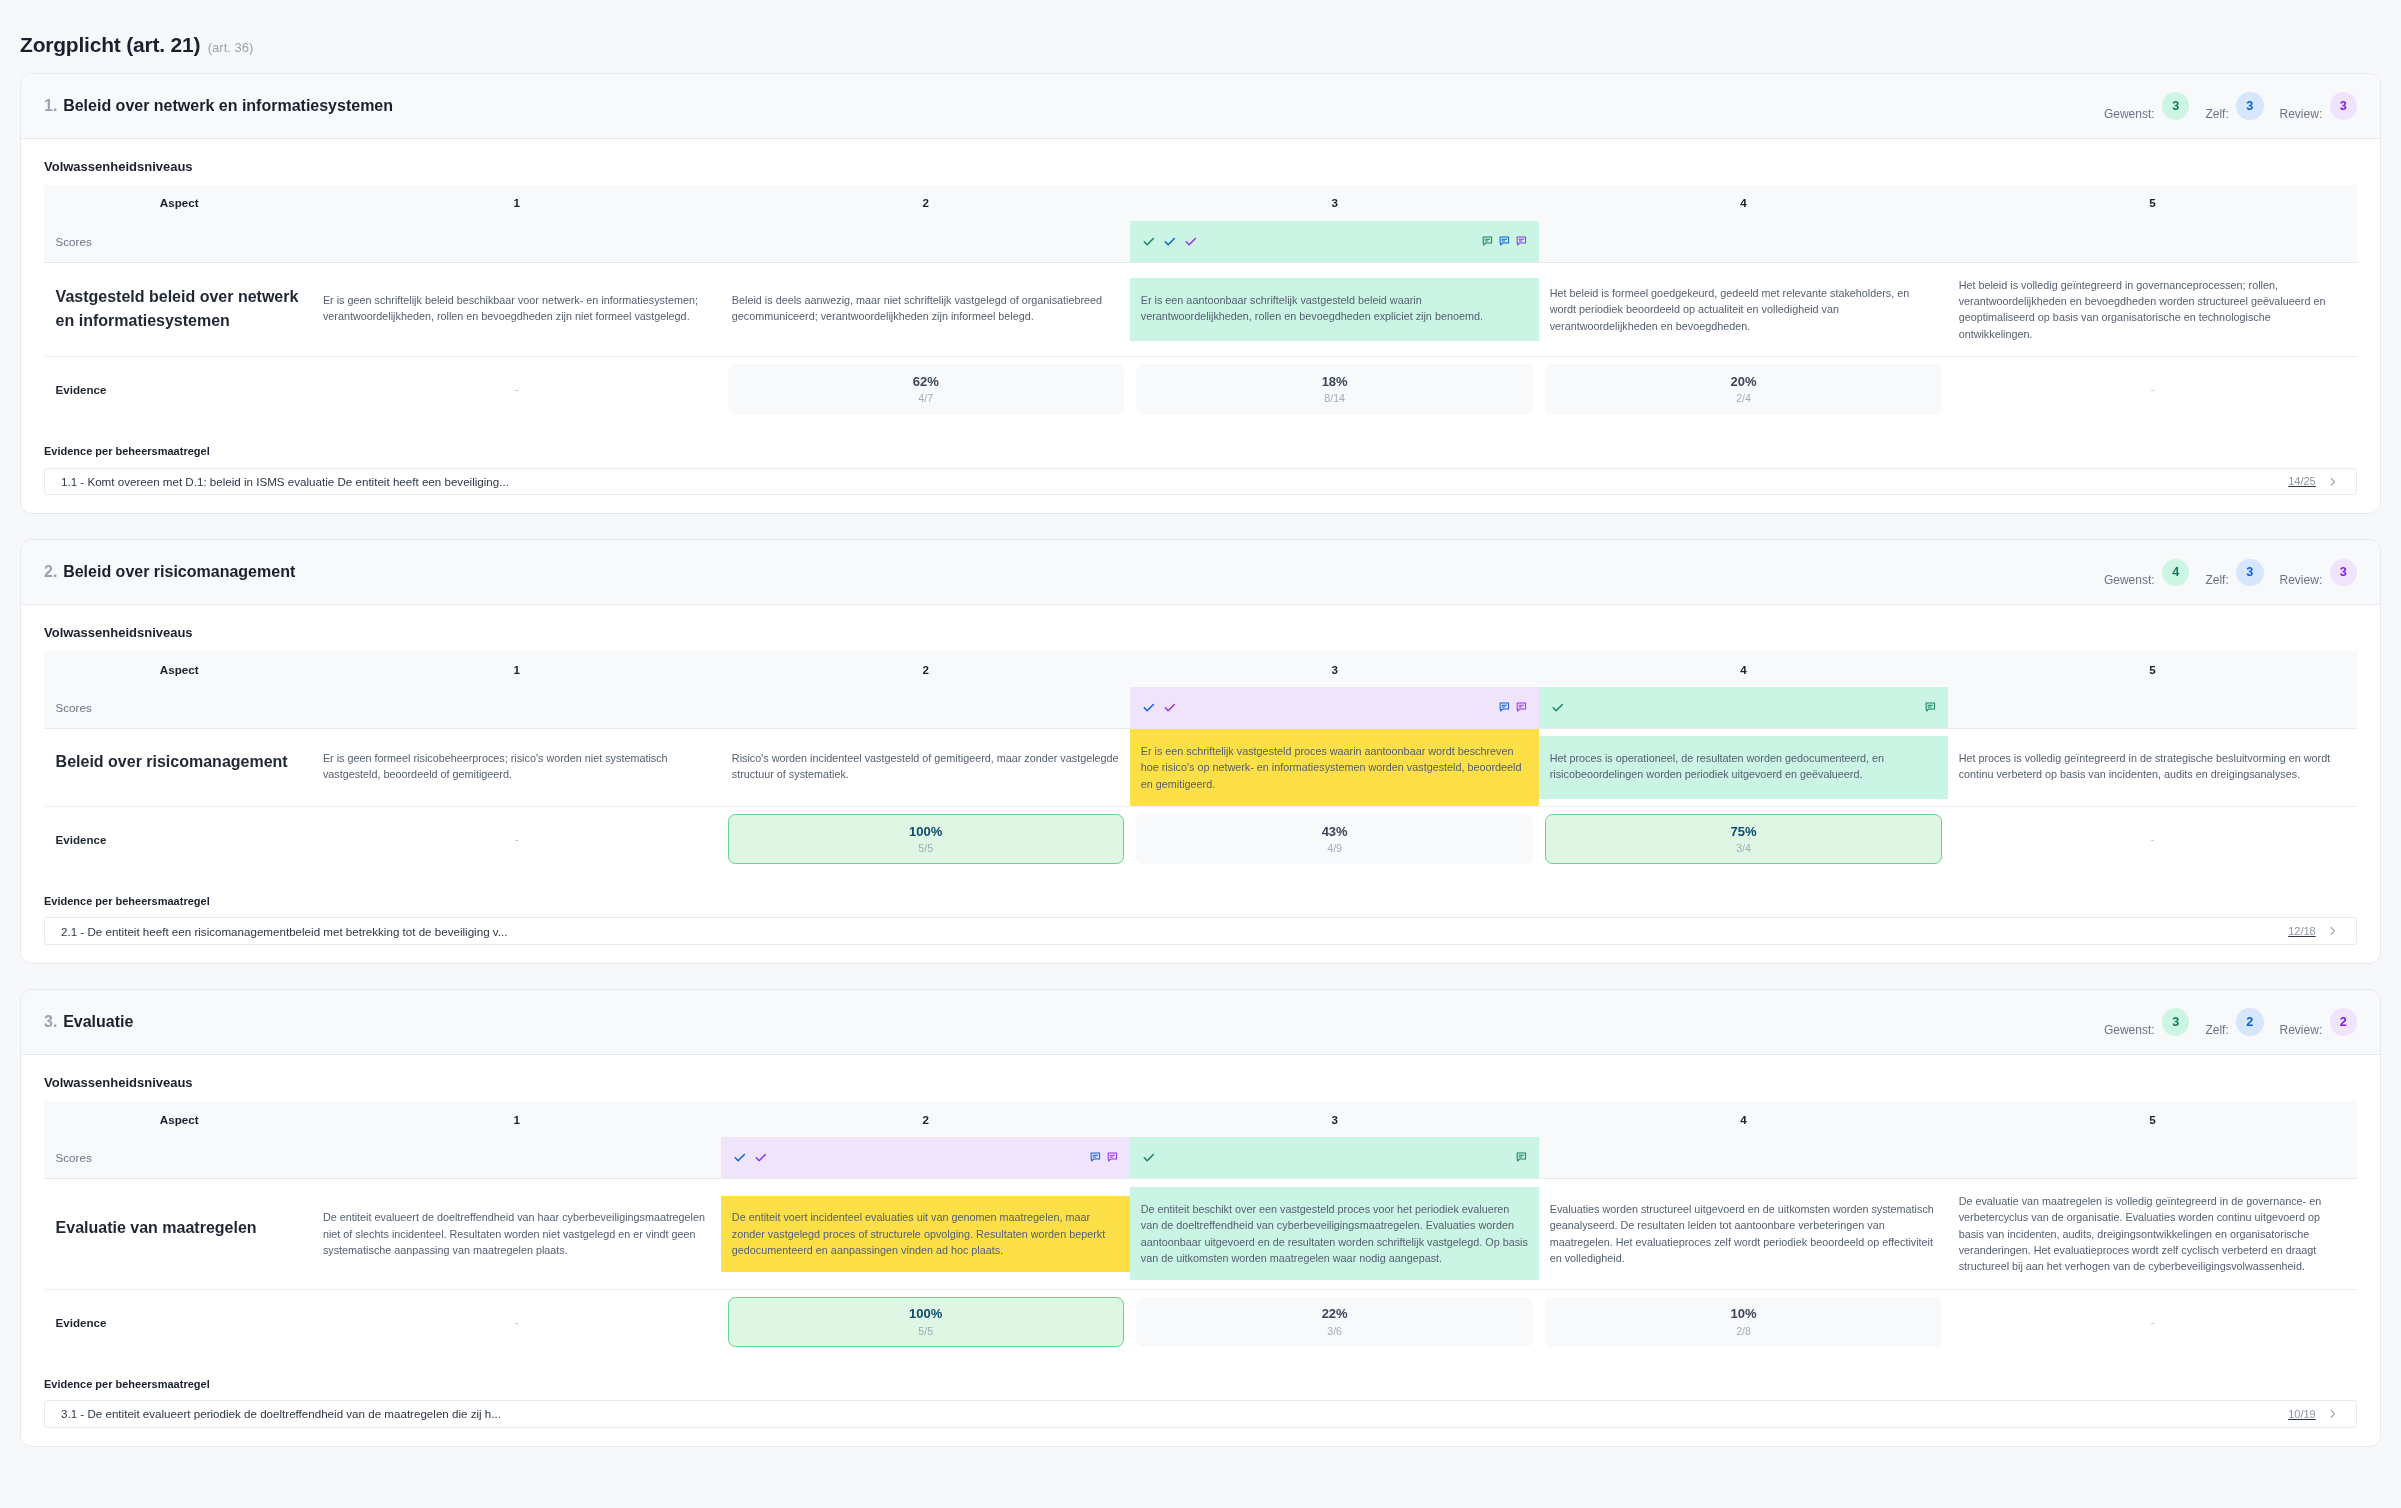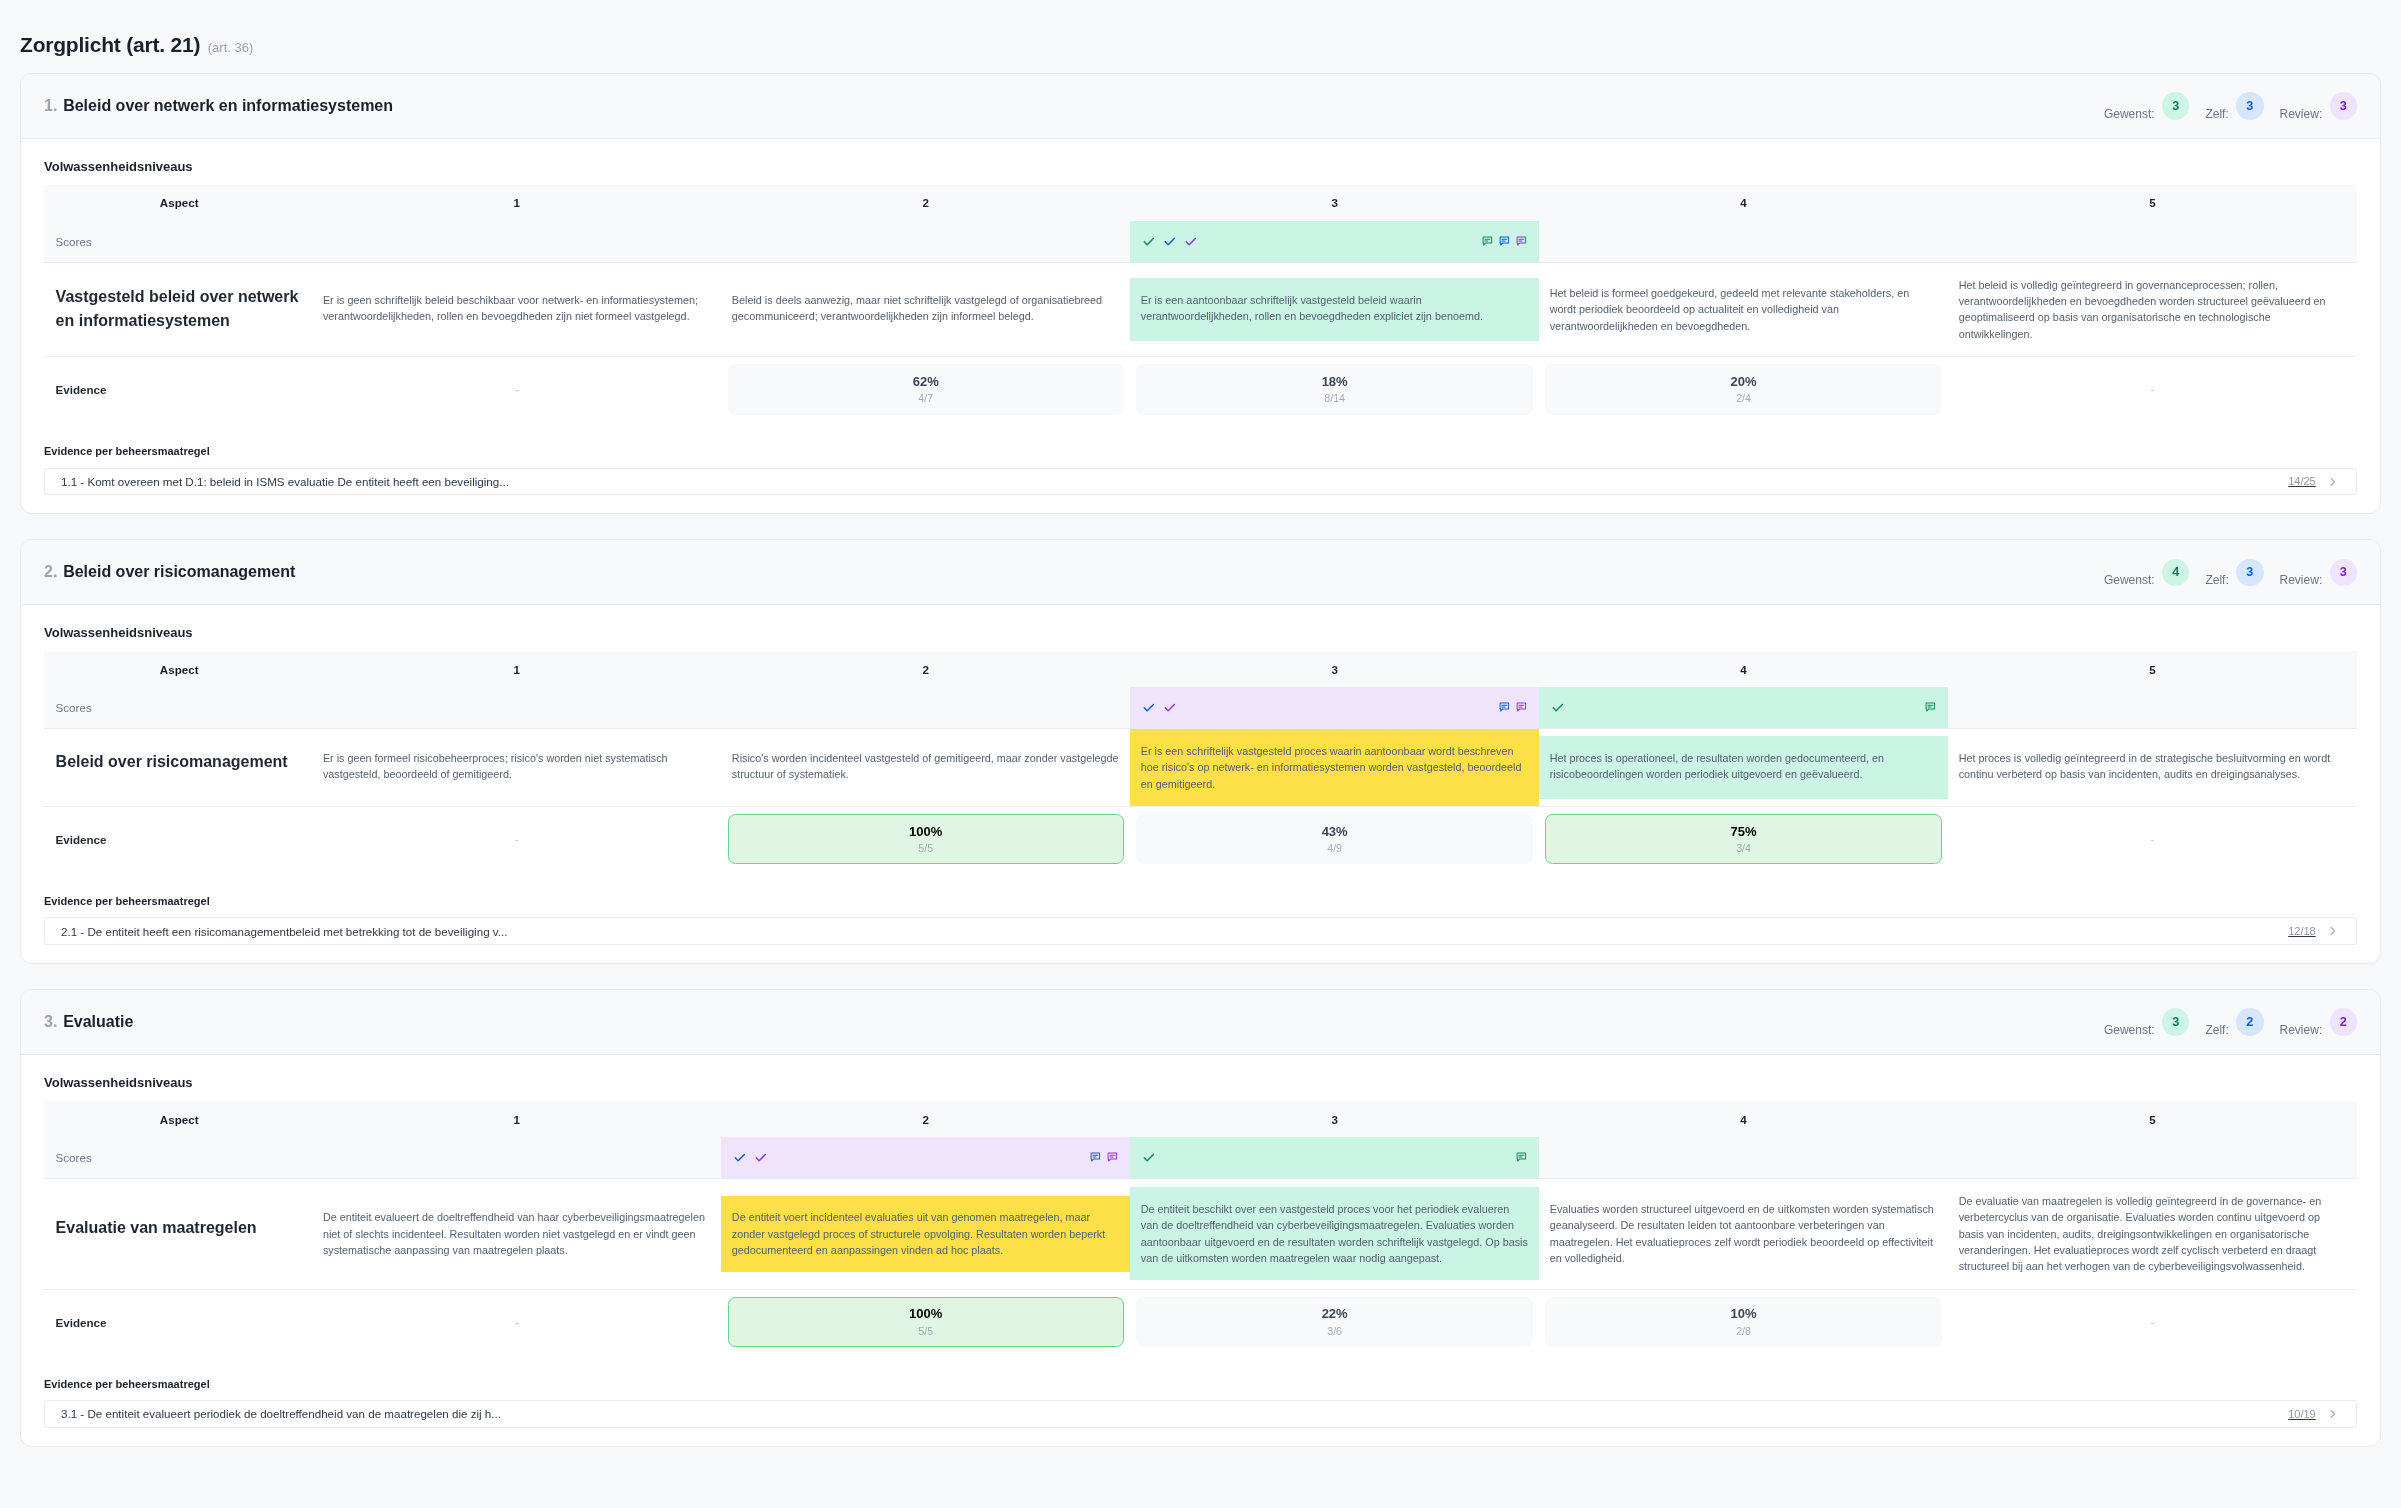--- a/index.html
+++ b/index.html
@@ -167,21 +167,21 @@
   .ev-box.full {
     background: #dff6e4;
     border-color: #66d38a;
   }
   .ev-pct {
     font-size: 13px;
     font-weight: bold;
     color: #3c4657;
     line-height: 1.25;
   }
-  .ev-box.full .ev-pct { color: #000000; }
+  .ev-box.full .ev-pct { color: #0c4a6e; }
   .ev-frac {
     font-size: 10.6px;
     color: #a3abb9;
     margin-top: 2.1px;
   }
   .ev-empty { text-align: center; color: #b9c0cb; font-size: 10.6px; }
 
   
   .epb-label {
     font-size: 11px;

